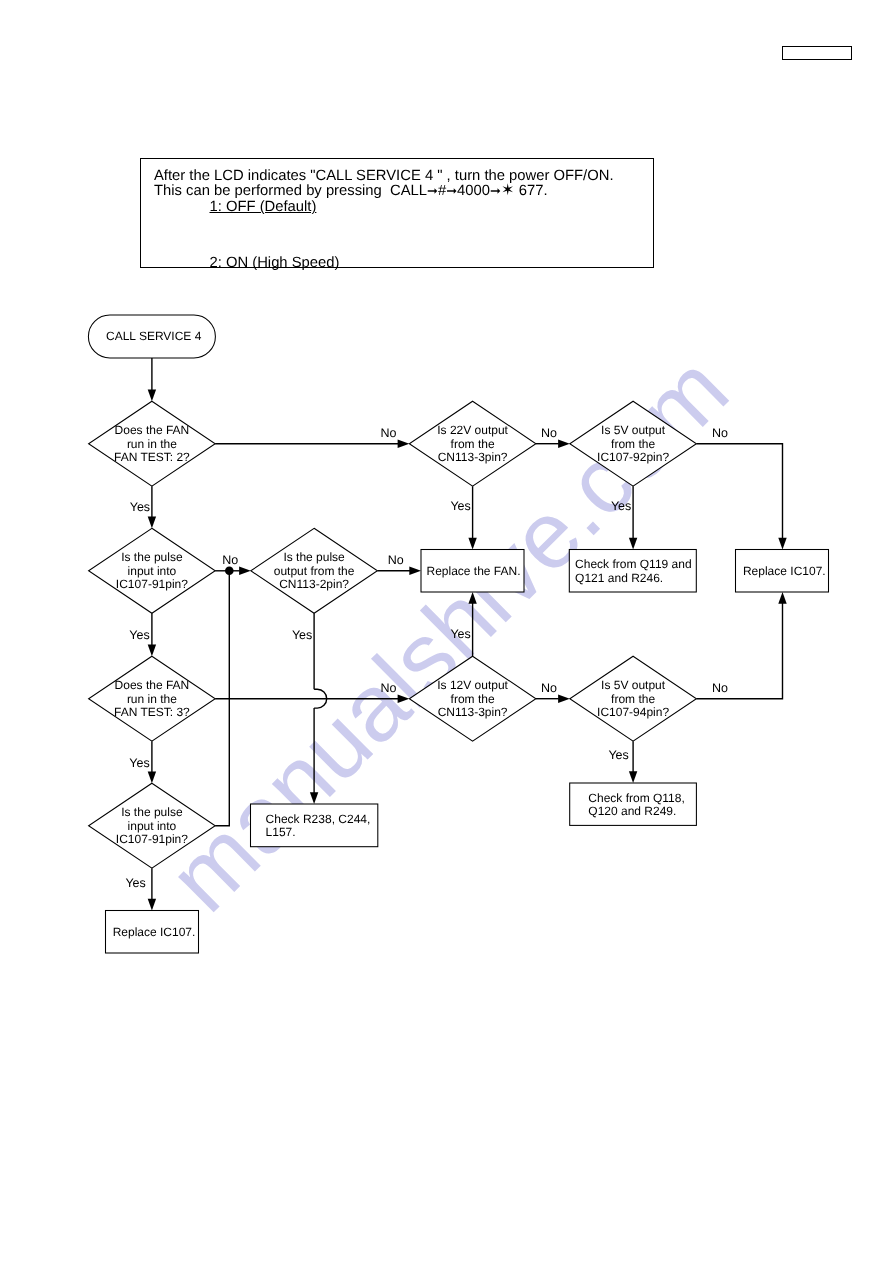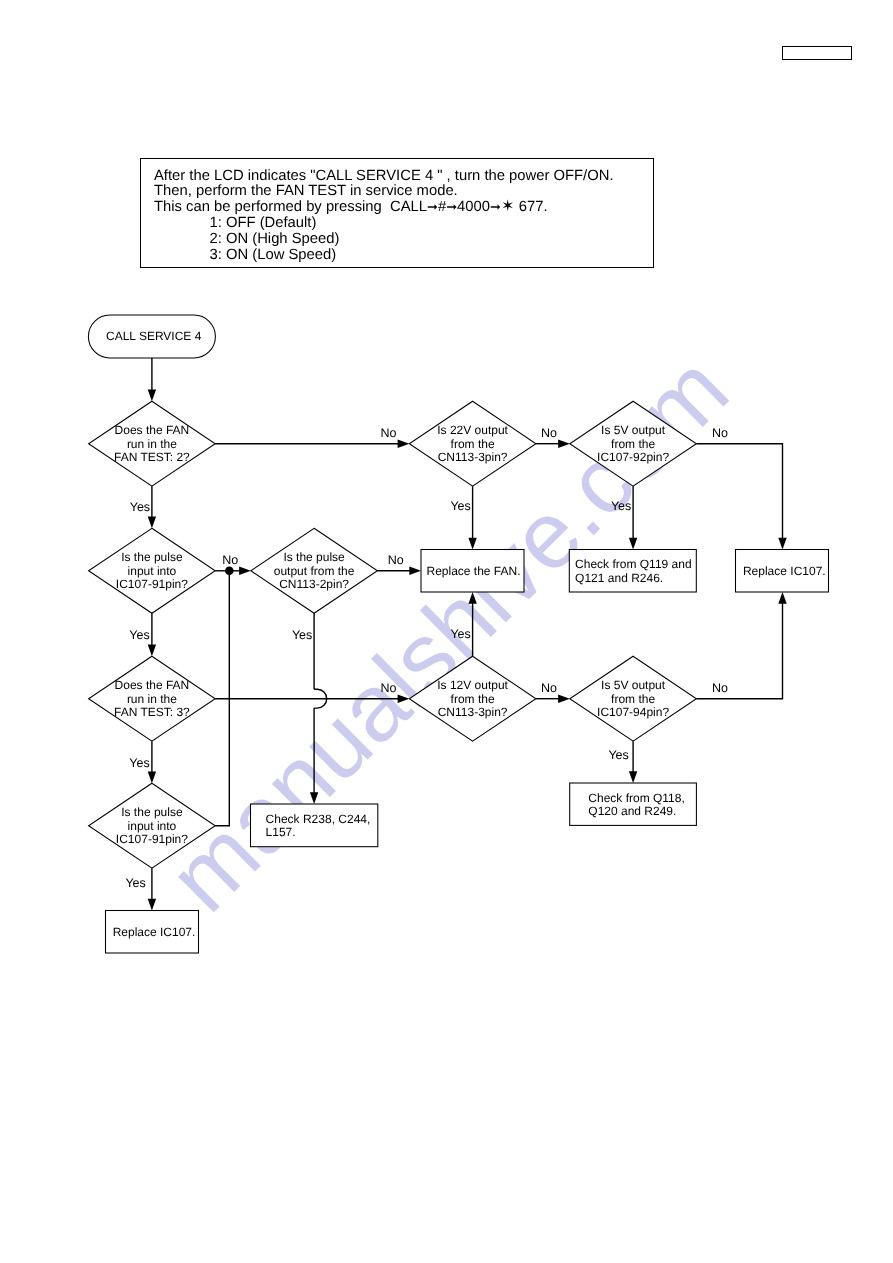--- a/index.html
+++ b/index.html
@@ -23,25 +23,23 @@
 
   <svg class="wm" width="893" height="1263" viewBox="0 0 893 1263">
     <text id="wm-text" x="209" y="917" transform="rotate(-44.8 209 917)" font-family="Liberation Sans, sans-serif" font-size="95" fill="#ccccee">manualshive.com</text>
   </svg>
 
   <div class="hdrbox" style="left:781.9px;top:45.7px;width:70.2px;height:14.8px;"></div>
 
   <div class="notebox" style="left:140.3px;top:157.5px;width:514px;height:110.5px;">
     <div id="note-lines" style="position:absolute;left:12.7px;top:10.0px;">
         <div class="noteline"><span>After the LCD indicates "CALL SERVICE 4 " , turn the power OFF/ON.</span></div>
-        <div class="noteline"><span>Then, perform the FAN TEST in service mode.</span></div>
         <div class="noteline"><span>This can be performed by pressing  CALL</span><span class="gly">➞</span><span>#</span><span class="gly">➞</span><span>4000</span><span class="gly">➞</span><span class="star">✶</span><span>677.</span></div>
-        <div class="noteline" style="padding-left: 55.5px;"><span>1: OFF (Default)</span></div>
-        <div class="noteline" style="padding-left: 55.5px;"><span>2: ON (High Speed)</span></div>
-        <div class="noteline" style="padding-left: 55.5px;"><span>3: ON (Low Speed)</span></div>
+        <div class="noteline" style="padding-left: 55.5px; text-decoration: underline;"><span>1: OFF (Default)</span></div>
+        <div class="noteline" style="padding-left: 55.5px; margin-top: 40px;"><span>2: ON (High Speed)</span></div>
       </div>
   </div>
 
   <svg id="flow" width="893" height="1263" viewBox="0 0 893 1263">
 <g>
 <line x1="151.9" y1="358.0" x2="151.9" y2="390.2" stroke="#000" stroke-width="1.4"></line>
 <path d="M 151.9 401.2 L 147.70000000000002 389.5 L 156.1 389.5 Z" fill="#000"></path>
 <line x1="215.2" y1="443.7" x2="398.3" y2="443.7" stroke="#000" stroke-width="1.4"></line>
 <path d="M 409.3 443.7 L 397.6 439.5 L 397.6 447.9 Z" fill="#000"></path>
 <line x1="535.9" y1="443.7" x2="558.8000000000001" y2="443.7" stroke="#000" stroke-width="1.4"></line>

